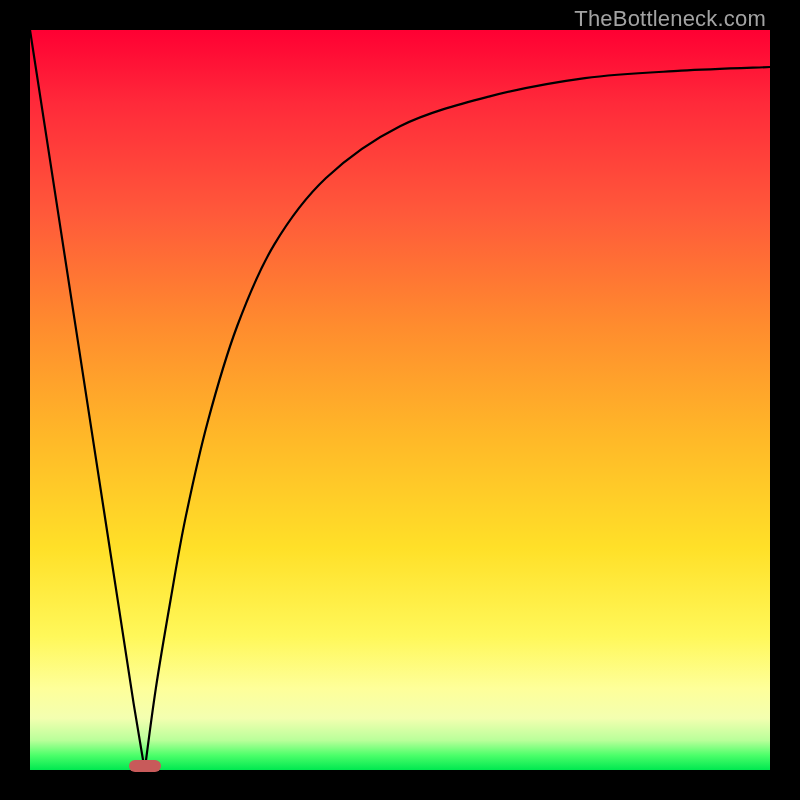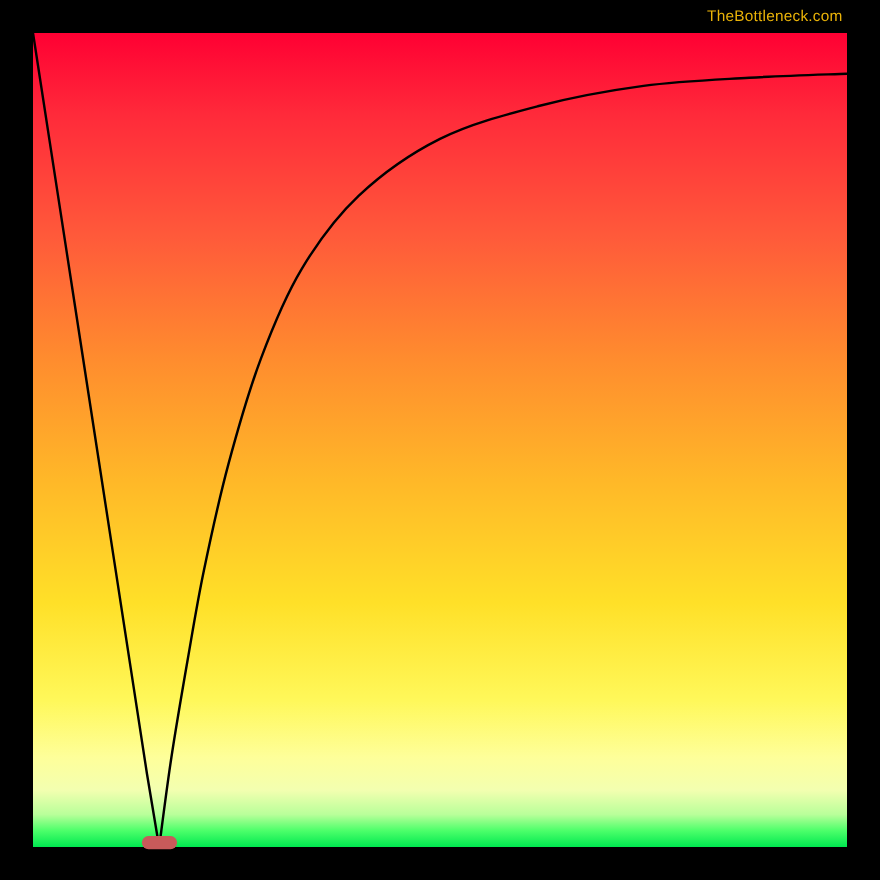--- a/index.html
+++ b/index.html
@@ -37,22 +37,22 @@
       #f3ffb0 93%,
       #b9ff9a 96%,
       #4cff6a 98%,
       #00e850 100%
     );
   }
   .watermark {
     position: absolute;
     top: 6px;
     right: 34px;
-    color: #eab308;
-    font-size: 14px;
+    color: #a3a3a3;
+    font-size: 22px;
     letter-spacing: 0.2px;
     font-weight: 400;
   }
   svg.curves {
     position: absolute;
     left: 0;
     top: 0;
     width: 740px;
     height: 740px;
   }

